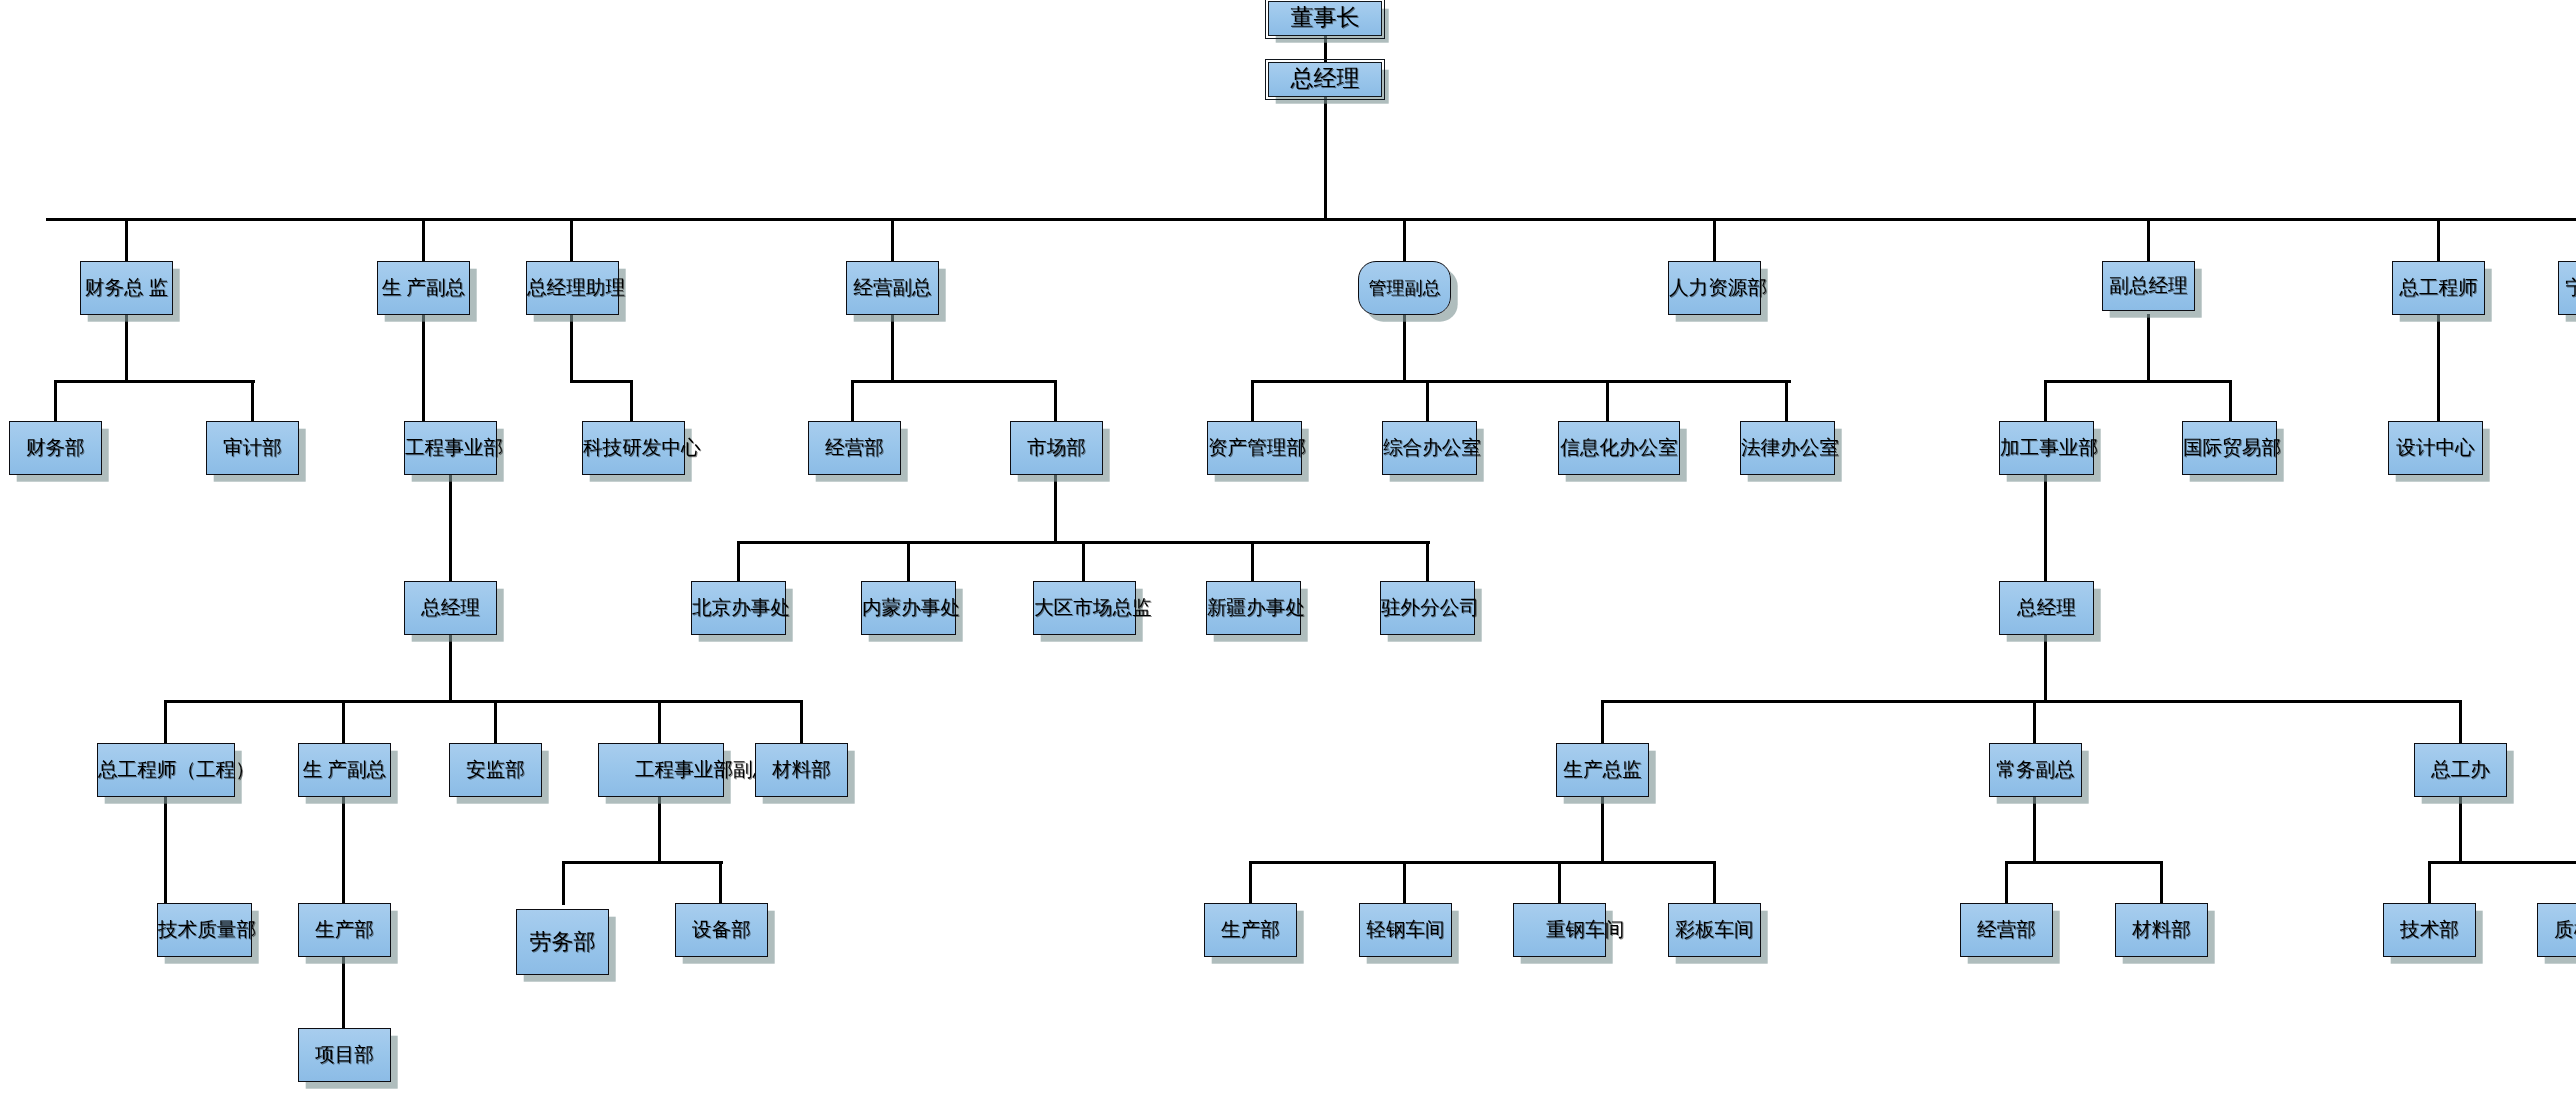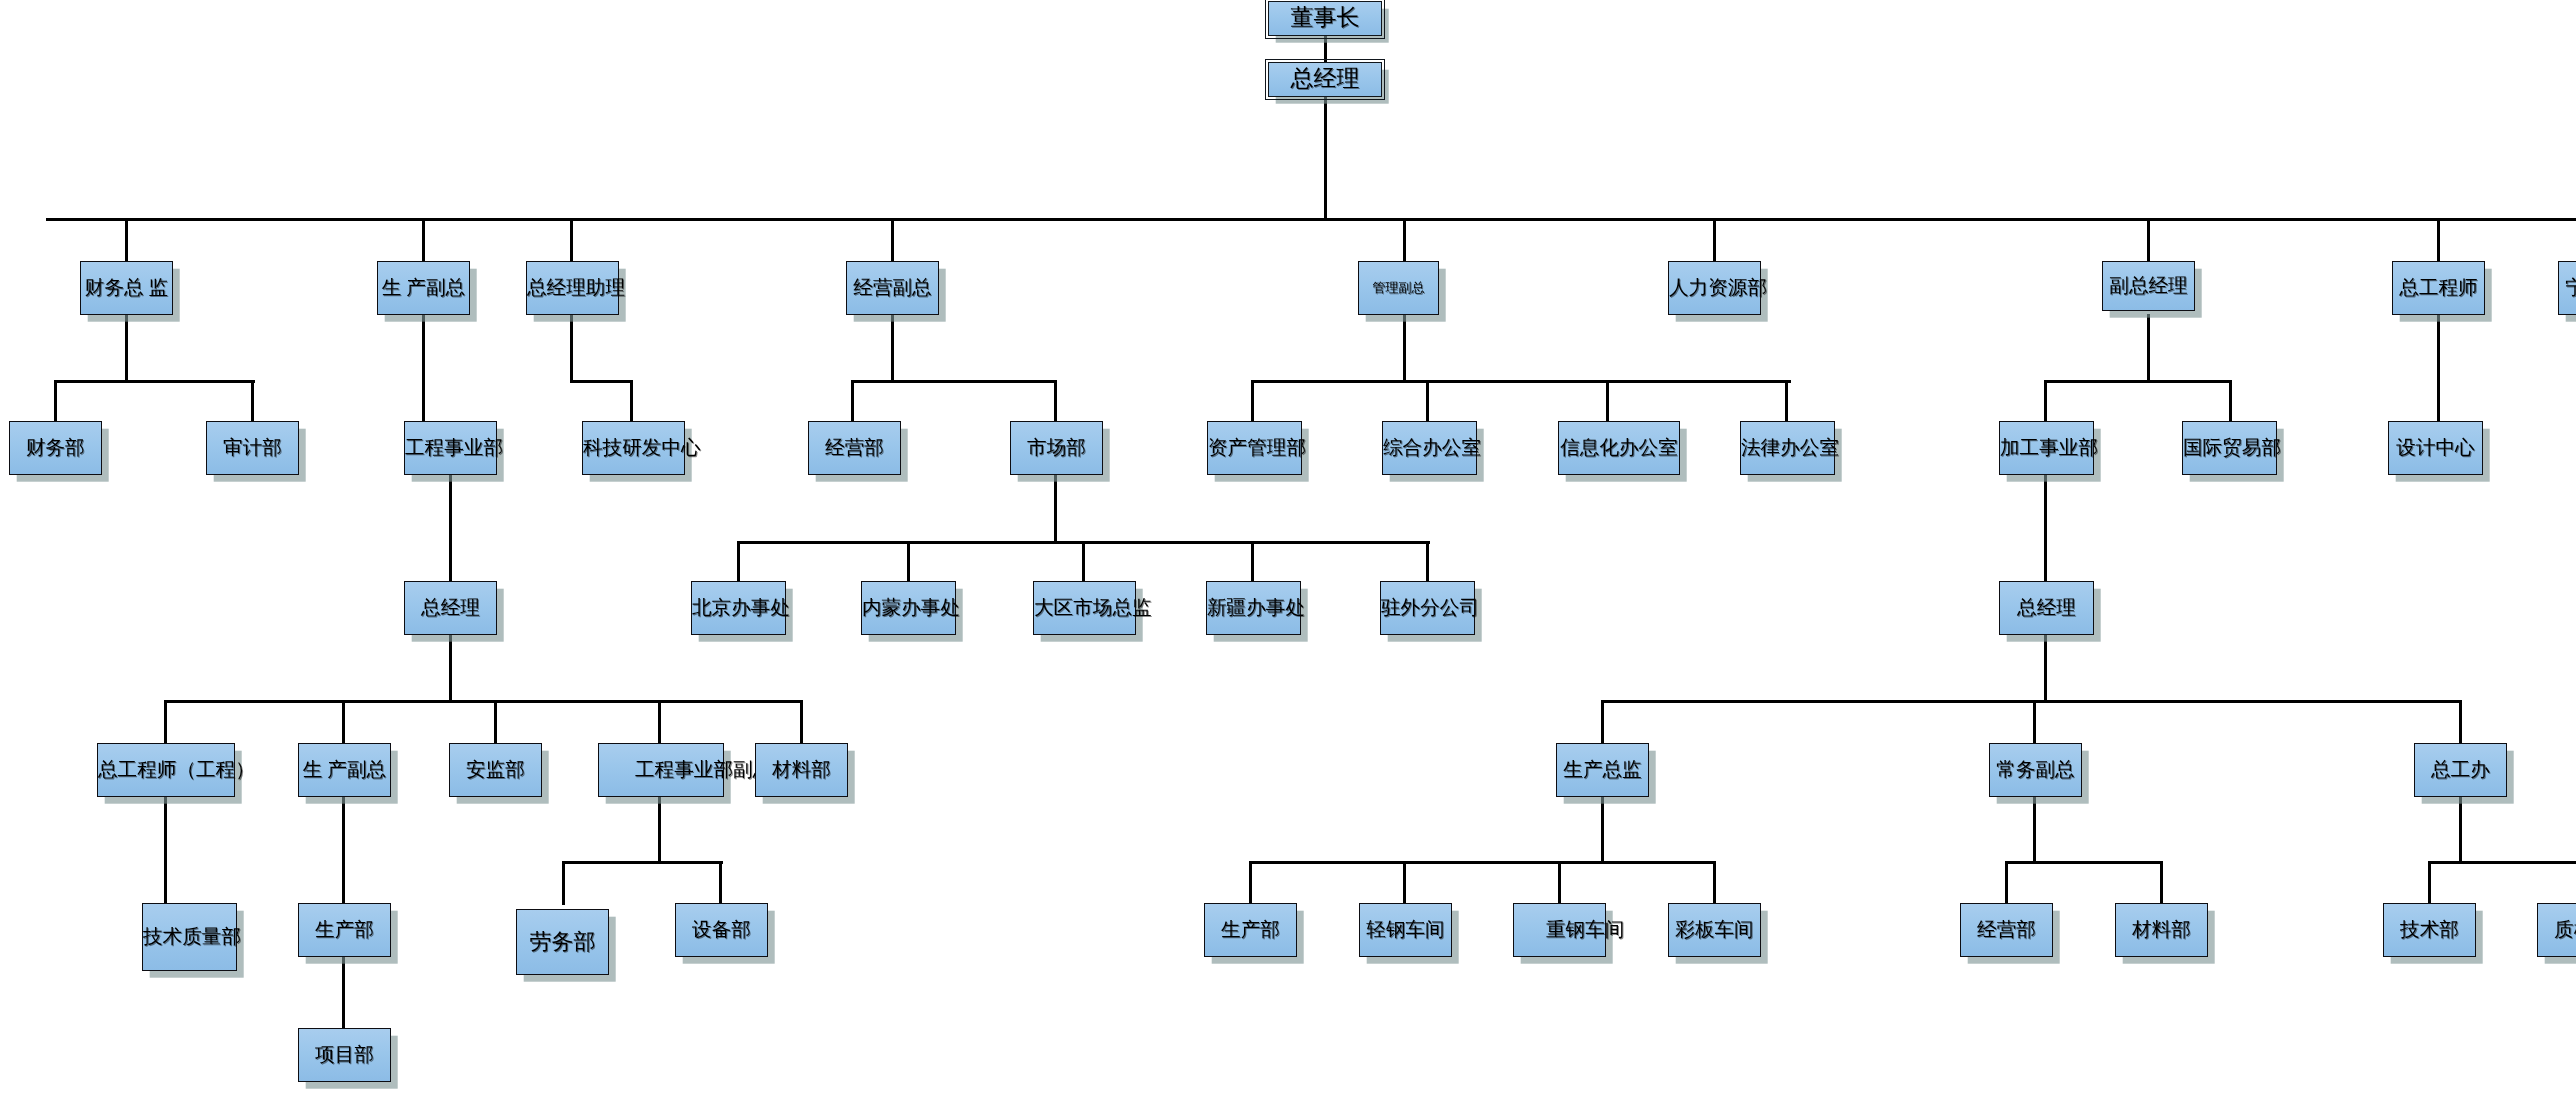--- a/index.html
+++ b/index.html
@@ -127,21 +127,21 @@
     <div class="conn" style="left: 2459px; top: 796px; width: 3.1px; height: 67px;"></div>
     <div class="conn" style="left: 2428px; top: 861px; width: 157px; height: 3.1px;"></div>
     <div class="conn" style="left: 2428px; top: 861px; width: 3.1px; height: 44px;"></div>
     <div class="conn" style="left: 342px; top: 956px; width: 3.1px; height: 73px;"></div>
     <div class="node root" style="left: 1268px; top: 1px; width: 114px; height: 35px; font-size: 23px;"><span class="label">董事长</span></div>
     <div class="node root" style="left: 1268px; top: 62px; width: 114px; height: 35px; font-size: 23px;"><span class="label">总经理</span></div>
     <div class="node" style="left: 80px; top: 261px; width: 93px; height: 54px; font-size: 19.6px;"><span class="label">财务总 监</span></div>
     <div class="node" style="left: 377px; top: 261px; width: 93px; height: 54px; font-size: 19.6px;"><span class="label">生 产副总</span></div>
     <div class="node" style="left: 526px; top: 261px; width: 93px; height: 54px; font-size: 19.6px;"><span class="label">总经理助理</span></div>
     <div class="node" style="left: 846px; top: 261px; width: 93px; height: 54px; font-size: 19.6px;"><span class="label">经营副总</span></div>
-    <div class="node" style="left: 1358px; top: 261px; width: 81px; height: 54px; font-size: 13px;"><span class="label">管理副总</span></div>
+    <div class="node" style="left: 1358px; top: 261px; width: 93px; height: 54px; font-size: 18px; border-radius: 18px;"><span class="label">管理副总</span></div>
     <div class="node" style="left: 1668px; top: 261px; width: 93px; height: 54px; font-size: 19.6px;"><span class="label">人力资源部</span></div>
     <div class="node" style="left: 2102px; top: 261px; width: 93px; height: 50px; font-size: 19.6px;"><span class="label">副总经理</span></div>
     <div class="node" style="left: 2392px; top: 261px; width: 93px; height: 54px; font-size: 19.6px;"><span class="label">总工程师</span></div>
     <div class="node" style="left: 2558px; top: 261px; width: 93px; height: 54px; font-size: 19.6px;"><span class="label">宁夏公司</span></div>
     <div class="node" style="left: 8.8px; top: 421px; width: 93px; height: 54px; font-size: 19.6px;"><span class="label">财务部</span></div>
     <div class="node" style="left: 206px; top: 421px; width: 93px; height: 54px; font-size: 19.6px;"><span class="label">审计部</span></div>
     <div class="node" style="left: 404px; top: 421px; width: 93px; height: 54px; font-size: 19.6px;"><span class="label">工程事业部</span></div>
     <div class="node" style="left: 582px; top: 421px; width: 103px; height: 54px; font-size: 19.6px;"><span class="label">科技研发中心</span></div>
     <div class="node" style="left: 808px; top: 421px; width: 93px; height: 54px; font-size: 19.6px;"><span class="label">经营部</span></div>
     <div class="node" style="left: 1010px; top: 421px; width: 93px; height: 54px; font-size: 19.6px;"><span class="label">市场部</span></div>
@@ -160,21 +160,21 @@
     <div class="node" style="left: 1380px; top: 581px; width: 95px; height: 54px; font-size: 19.6px;"><span class="label">驻外分公司</span></div>
     <div class="node" style="left: 1999px; top: 581px; width: 95px; height: 54px; font-size: 19.6px;"><span class="label">总经理</span></div>
     <div class="node" style="left: 97px; top: 743px; width: 138px; height: 54px; font-size: 19.6px;"><span class="label">总工程师（工程）</span></div>
     <div class="node" style="left: 298px; top: 743px; width: 93px; height: 54px; font-size: 19.6px;"><span class="label">生 产副总</span></div>
     <div class="node" style="left: 449px; top: 743px; width: 93px; height: 54px; font-size: 19.6px;"><span class="label">安监部</span></div>
     <div class="node" style="left: 598px; top: 743px; width: 126px; height: 54px; font-size: 19.6px; padding-left: 36px;"><span class="label">工程事业部副总</span></div>
     <div class="node" style="left: 755px; top: 743px; width: 93px; height: 54px; font-size: 19.6px;"><span class="label">材料部</span></div>
     <div class="node" style="left: 1556px; top: 743px; width: 93px; height: 54px; font-size: 19.6px;"><span class="label">生产总监</span></div>
     <div class="node" style="left: 1989px; top: 743px; width: 93px; height: 54px; font-size: 19.6px;"><span class="label">常务副总</span></div>
     <div class="node" style="left: 2414px; top: 743px; width: 93px; height: 54px; font-size: 19.6px;"><span class="label">总工办</span></div>
-    <div class="node" style="left: 142px; top: 903px; width: 95px; height: 68px; font-size: 19.6px;"><span class="label">技术质量部</span></div>
+    <div class="node" style="left: 157px; top: 903px; width: 95px; height: 54px; font-size: 19.6px;"><span class="label">技术质量部</span></div>
     <div class="node" style="left: 298px; top: 903px; width: 93px; height: 54px; font-size: 19.6px;"><span class="label">生产部</span></div>
     <div class="node" style="left: 516px; top: 903px; width: 93px; height: 66px; font-size: 22px; margin-top: 6px;"><span class="label">劳务部</span></div>
     <div class="node" style="left: 675px; top: 903px; width: 93px; height: 54px; font-size: 19.6px;"><span class="label">设备部</span></div>
     <div class="node" style="left: 1204px; top: 903px; width: 93px; height: 54px; font-size: 19.6px;"><span class="label">生产部</span></div>
     <div class="node" style="left: 1359px; top: 903px; width: 93px; height: 54px; font-size: 19.6px;"><span class="label">轻钢车间</span></div>
     <div class="node" style="left: 1513px; top: 903px; width: 93px; height: 54px; font-size: 19.6px; padding-left: 32px;"><span class="label">重钢车间</span></div>
     <div class="node" style="left: 1668px; top: 903px; width: 93px; height: 54px; font-size: 19.6px;"><span class="label">彩板车间</span></div>
     <div class="node" style="left: 1960px; top: 903px; width: 93px; height: 54px; font-size: 19.6px;"><span class="label">经营部</span></div>
     <div class="node" style="left: 2115px; top: 903px; width: 93px; height: 54px; font-size: 19.6px;"><span class="label">材料部</span></div>
     <div class="node" style="left: 2383px; top: 903px; width: 93px; height: 54px; font-size: 19.6px;"><span class="label">技术部</span></div>

